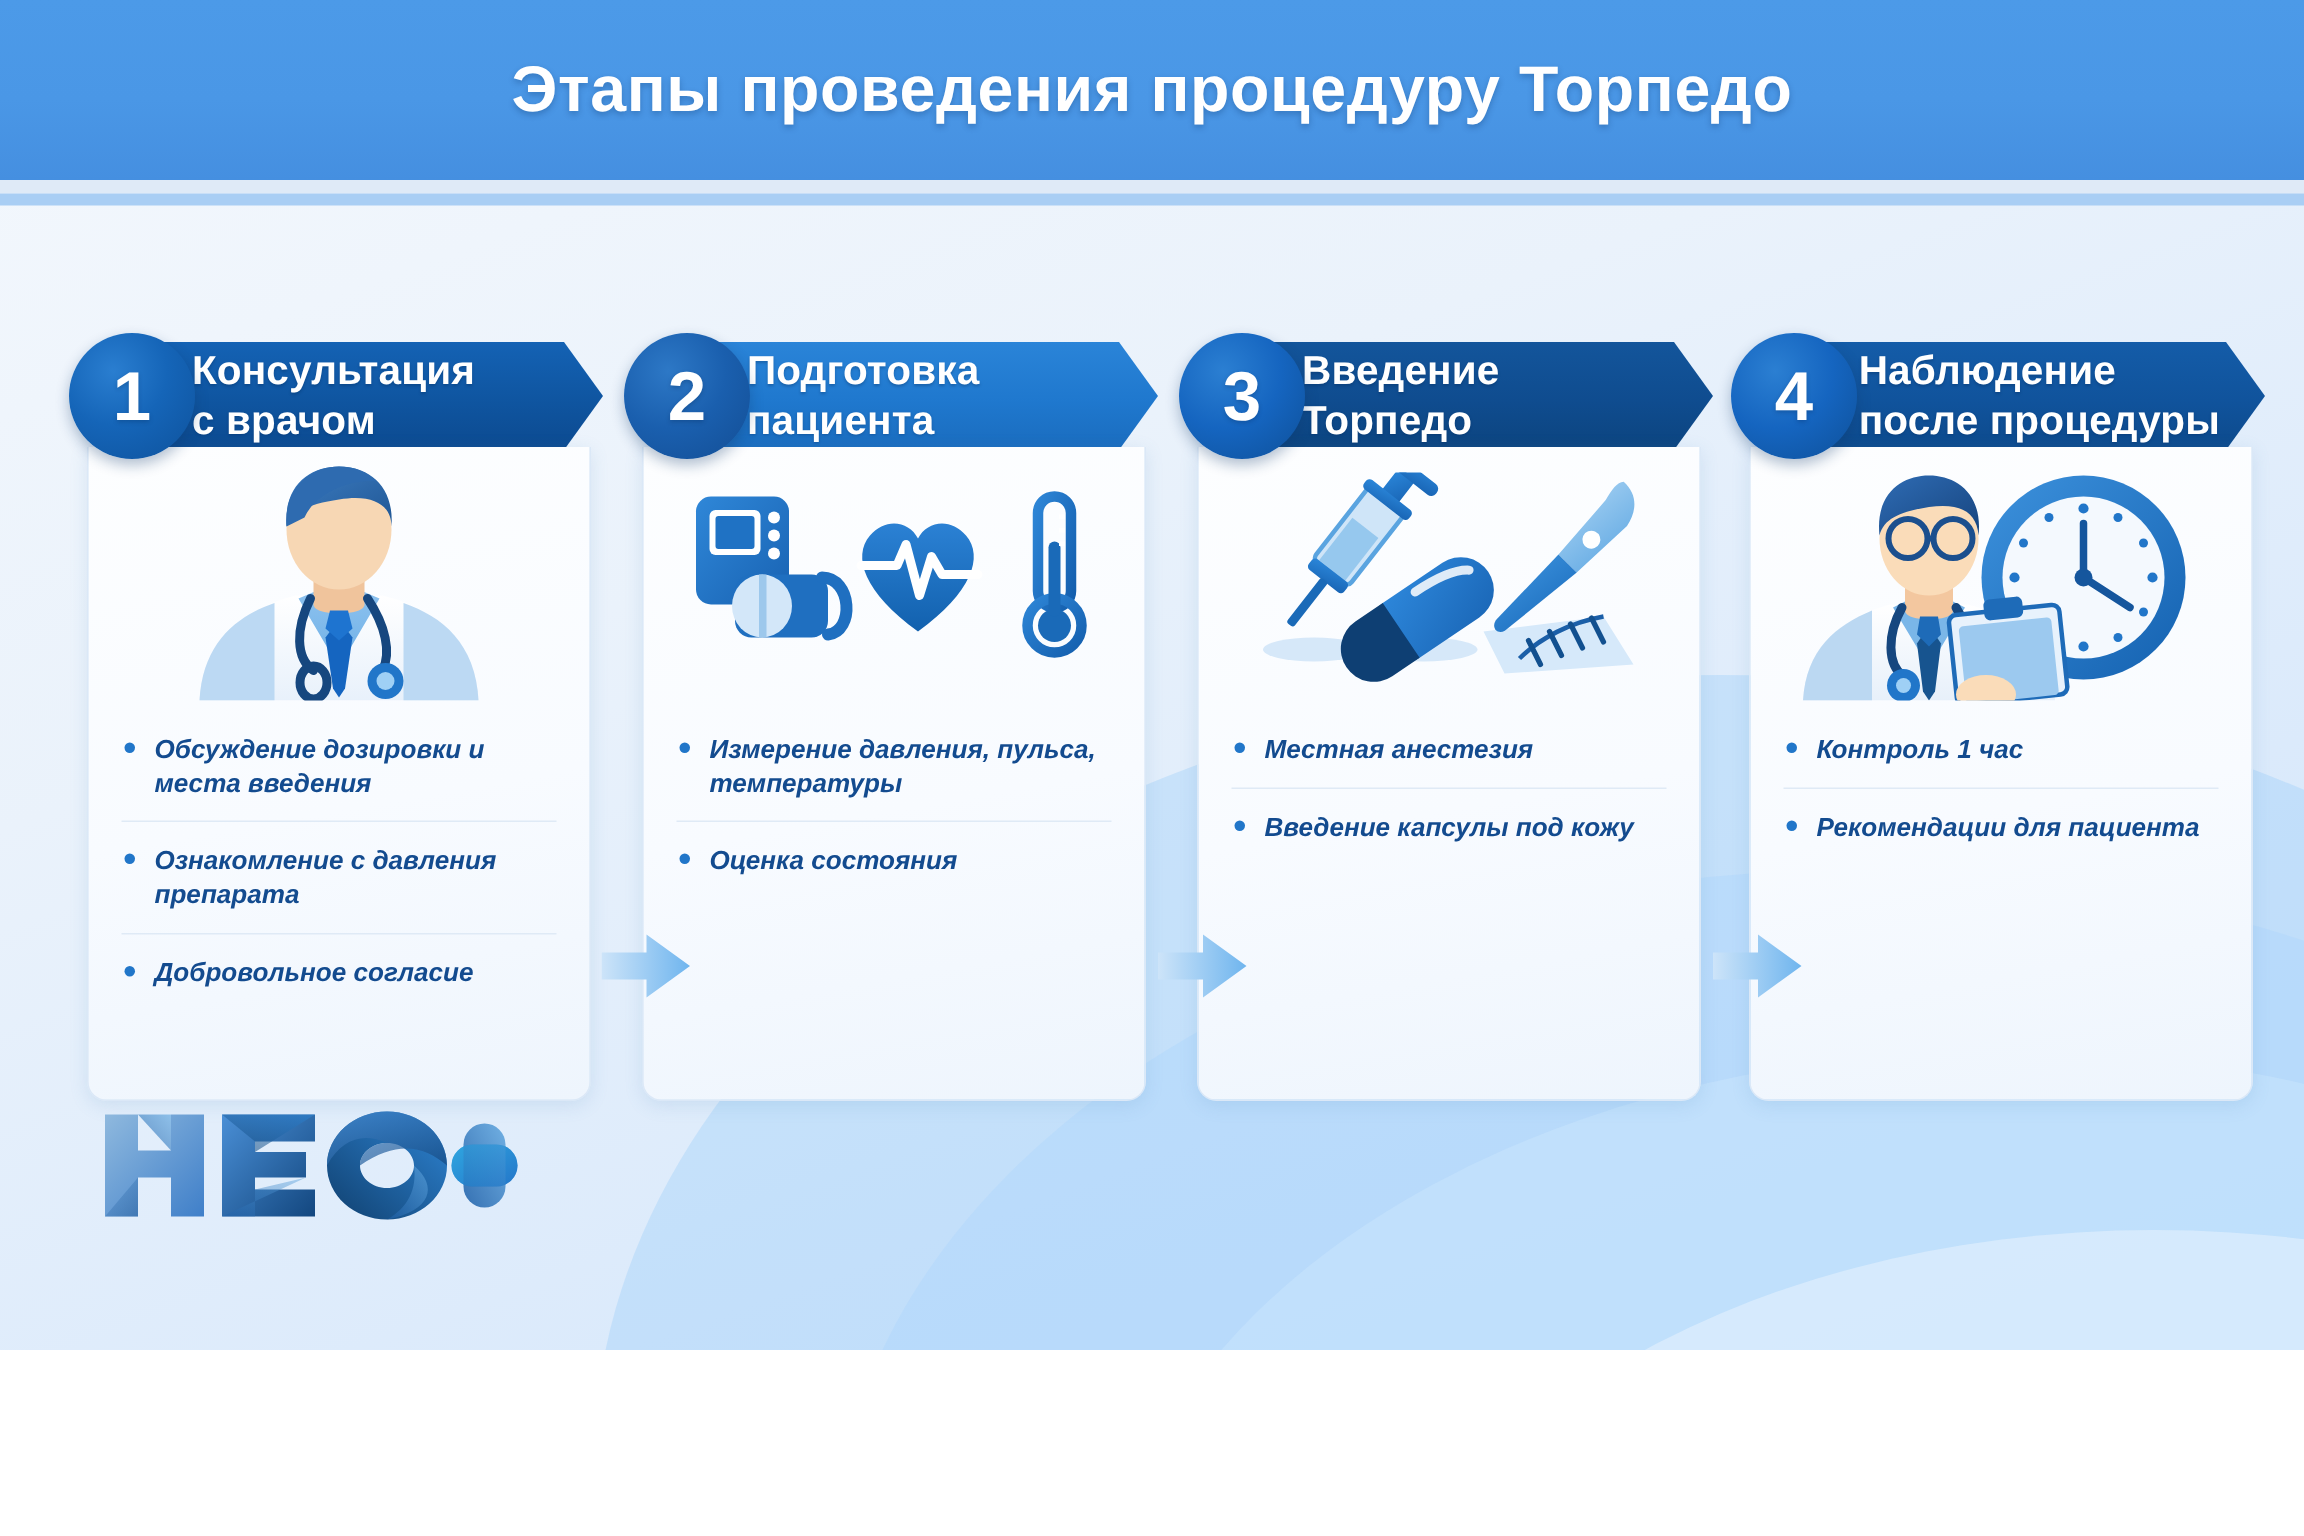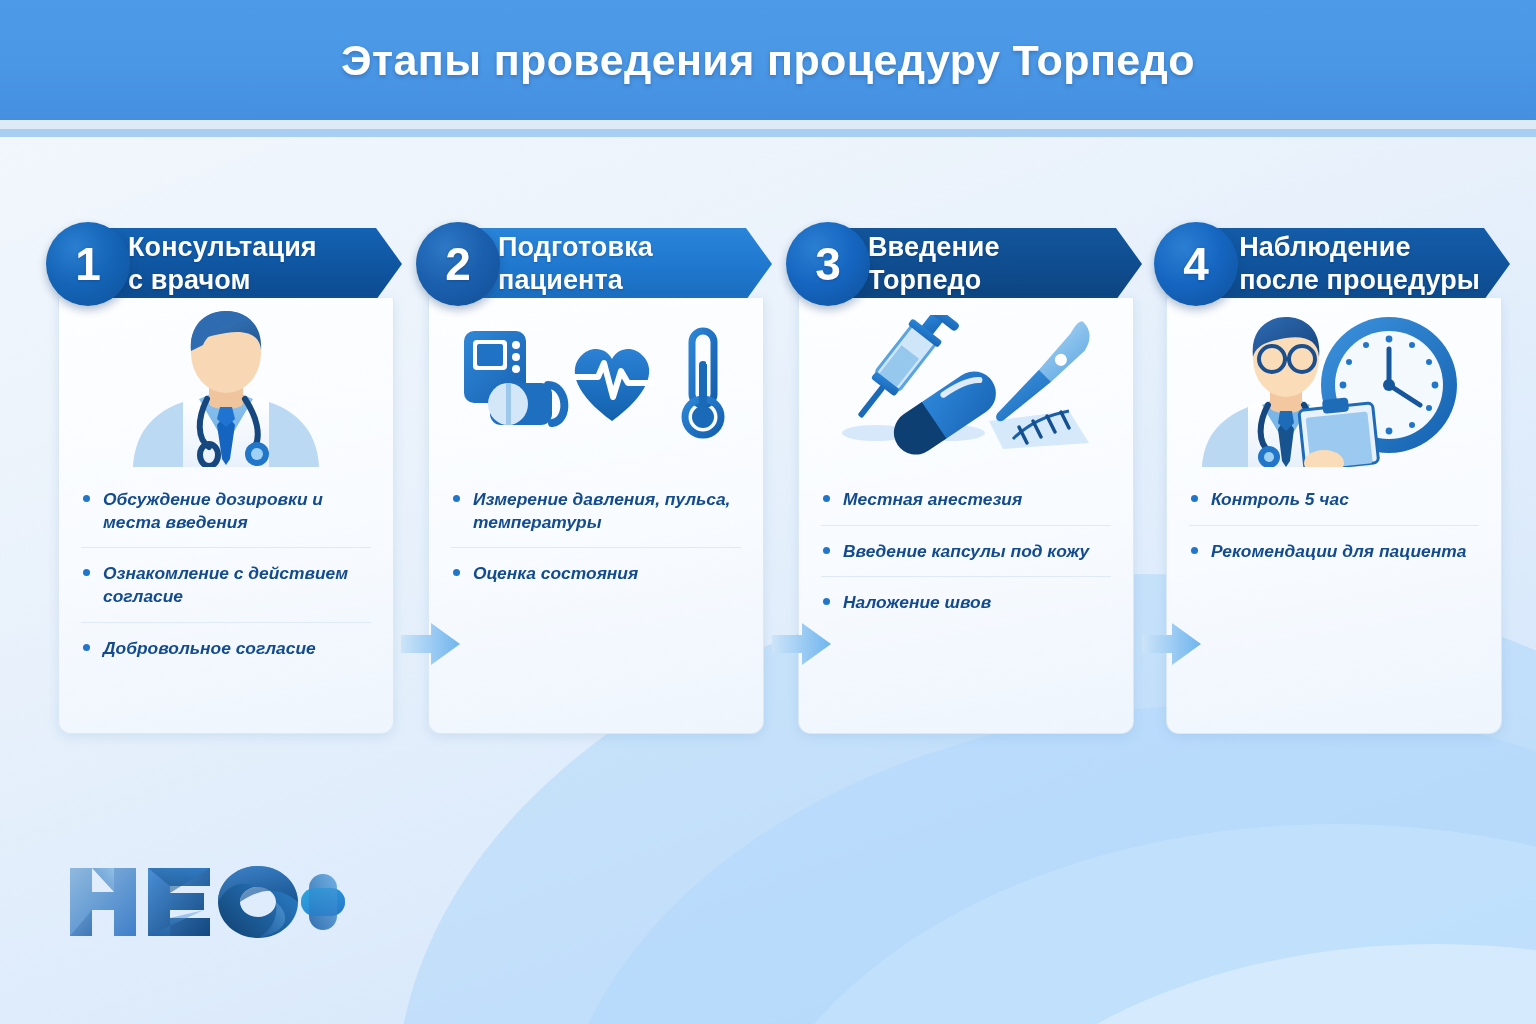--- a/index.html
+++ b/index.html
@@ -6,21 +6,21 @@
   * { margin:0; padding:0; box-sizing:border-box; }
 
   html, body {
     width:1536px; height:1024px;
     overflow:hidden;
     font-family:"Liberation Sans", sans-serif;
   }
 
   #page {
     position:relative;
-    width:1536px; height:1024px;
+    width:1536px; height:900px;
     background:linear-gradient(160deg,#f4f8fd 0%,#eaf2fb 38%,#dbeafb 72%,#cfe6fb 100%);
     overflow:hidden;
   }
 
   
   .arc {
     position:absolute;
     border-radius:50%;
     pointer-events:none;
   }
@@ -263,21 +263,21 @@
 
             <path d="M96 92 C86 112 86 132 98 140" stroke="#16477f" stroke-width="6" fill="none" stroke-linecap="round"></path>
             <path d="M134 92 C146 110 150 128 144 140" stroke="#16477f" stroke-width="6" fill="none" stroke-linecap="round"></path>
             <circle cx="146" cy="147" r="12" fill="#2176c9"></circle>
             <circle cx="146" cy="147" r="6" fill="#9fd0f5"></circle>
             <ellipse cx="98" cy="148" rx="9" ry="11" fill="none" stroke="#16477f" stroke-width="6"></ellipse>
           </svg>
         </div>
         <ul class="bullets">
           <li>Обсуждение дозировки и места введения</li>
-          <li>Ознакомление с действием согласие</li>
+          <li>Ознакомление с давления препарата</li>
           <li>Добровольное согласие</li>
         </ul>
       </div>
     </div>
 
     <div class="card c1">
       <div class="card-head" style="background:linear-gradient(180deg,#2a84d8 0%,#1f78ce 55%,#1a6cbe 100%);">
         <div class="label">
           <div>Подготовка</div>
           <div>пациента</div>
@@ -398,21 +398,20 @@
             <g transform="rotate(24 220 60)">
               <path d="M236 -6 C248 -2 252 8 250 20 L232 62 L216 56 L230 10 C231 2 232 -4 236 -6 Z" fill="url(#blade)"></path>
               <path d="M232 62 L216 56 L196 112 C194 118 200 122 204 117 Z" fill="url(#handle)"></path>
               <circle cx="232" cy="38" r="6" fill="#ffffff"></circle>
             </g>
           </svg>
         </div>
         <ul class="bullets">
           <li>Местная анестезия</li>
           <li>Введение капсулы под кожу</li>
-          <li>Наложение швов</li>
         </ul>
       </div>
     </div>
 
     <div class="card c3">
       <div class="card-head" style="background:linear-gradient(180deg,#145ca8 0%,#10539c 55%,#0d4a8c 100%);justify-content:flex-end;">
         <div class="label">
           <div>Наблюдение</div>
           <div>после процедуры</div>
         </div>
@@ -481,21 +480,21 @@
             <g transform="rotate(-6 150 132)">
               <rect x="118" y="100" width="74" height="60" rx="5" fill="#e8f2fc" stroke="#1e6bb8" stroke-width="3"></rect>
               <rect x="124" y="108" width="62" height="52" rx="3" fill="#9cc9ef"></rect>
               <rect x="142" y="92" width="26" height="14" rx="4" fill="#1e6bb8"></rect>
             </g>
 
             <ellipse cx="140" cy="156" rx="20" ry="13" fill="#fadcb9"></ellipse>
           </svg>
         </div>
         <ul class="bullets">
-          <li>Контроль 5 час</li>
+          <li>Контроль 1 час</li>
           <li>Рекомендации для пациента</li>
         </ul>
       </div>
     </div>
 
     <div class="conn a0">
       <svg width="60" height="44" viewBox="0 0 60 44">
         <defs>
             <linearGradient id="ar1" x1="0" y1="0" x2="1" y2="0">
           <stop offset="0%" stop-color="#cde4f9"></stop>

